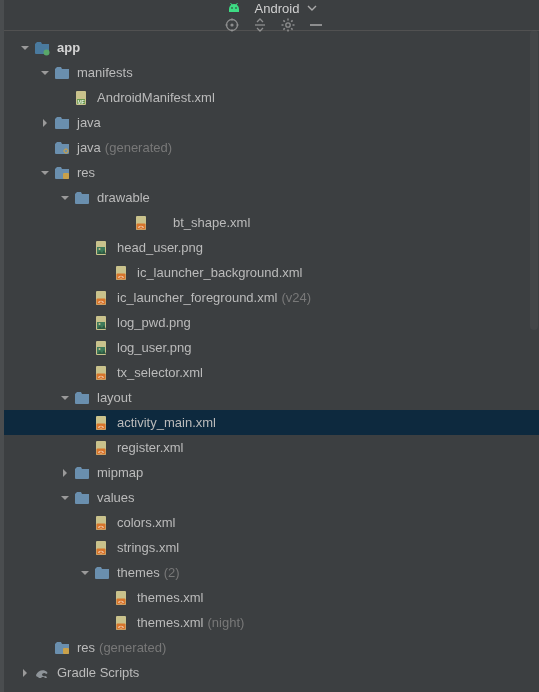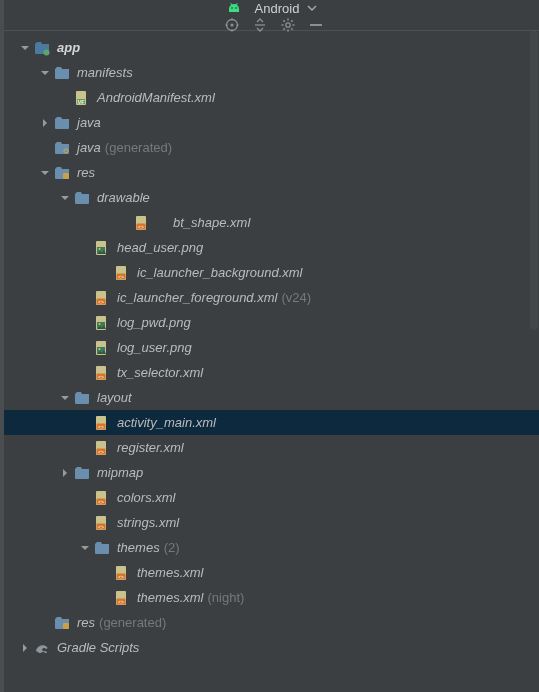--- a/index.html
+++ b/index.html
@@ -94,21 +94,20 @@
     height: 16px;
     flex: 0 0 16px;
     margin-right: 7px;
     display: flex;
     align-items: center;
     justify-content: center;
   }
   .node-icon svg { display:block; }
   .label {
     color: #bbbbbb;
-    font-style: italic;
   }
   .label.bold {
     font-weight: bold;
     color: #d4d4d4;
   }
   .suffix {
     color: #787878;
     margin-left: 4px;
   }
   .scrollbar {
@@ -412,20 +411,33 @@
             <path d="M3 1l4 4-4 4z" fill="#9a9a9a"></path>
           </svg>
         </span>
         <span class="node-icon">
           <svg width="16" height="16" viewBox="0 0 16 16">
             <path d="M1 4l2-2h4l1 2h7v9a1 1 0 0 1-1 1H2a1 1 0 0 1-1-1z" fill="#6a8fae"></path>
           </svg>
         </span>
         <span class="label">mipmap</span>
       </div>
+      <div class="row" style="padding-left: 54px;">
+        <span class="arrow">
+          <svg width="10" height="10" viewBox="0 0 10 10">
+            <path d="M1 3l4 4 4-4z" fill="#9a9a9a"></path>
+          </svg>
+        </span>
+        <span class="node-icon">
+          <svg width="16" height="16" viewBox="0 0 16 16">
+            <path d="M1 4l2-2h4l1 2h7v9a1 1 0 0 1-1 1H2a1 1 0 0 1-1-1z" fill="#6a8fae"></path>
+          </svg>
+        </span>
+        <span class="label">values</span>
+      </div>
       <div class="row" style="padding-left: 74px;">
         <span class="arrow hidden"></span>
         <span class="node-icon">
           <svg width="16" height="16" viewBox="0 0 16 16">
             <rect x="2" y="1" width="10" height="14" rx="1" fill="#c9c28c"></rect>
             <rect x="2.5" y="8.5" width="9" height="6" rx="1" fill="#d8742a"></rect>
             <text x="7" y="13.5" font-size="5" text-anchor="middle" fill="#fff" font-family="sans-serif">&lt;&gt;</text>
           </svg>
         </span>
         <span class="label">colors.xml</span>

